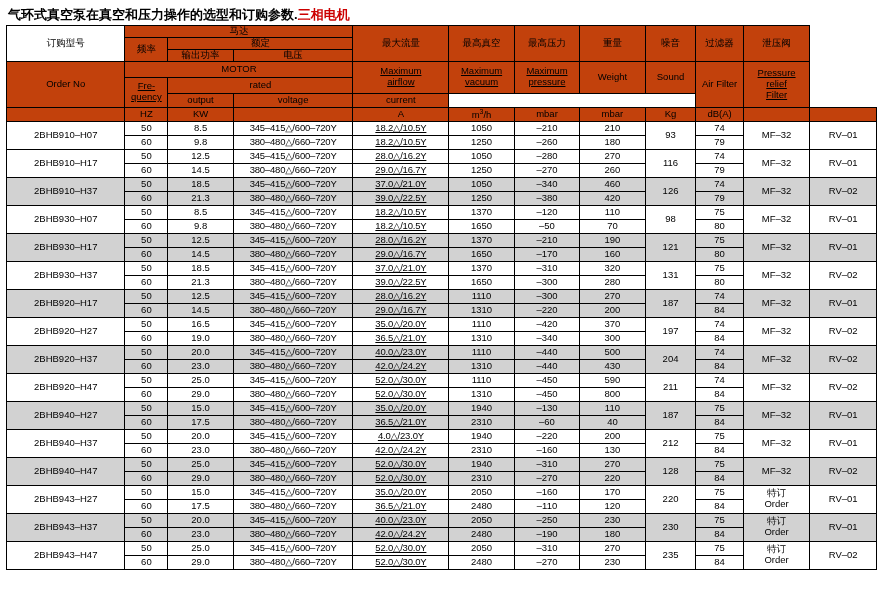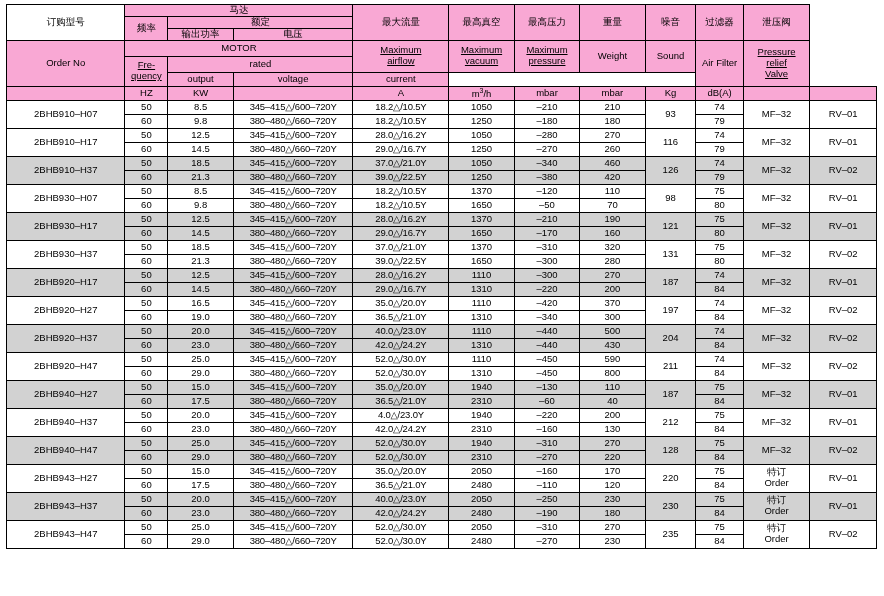--- a/index.html
+++ b/index.html
@@ -35,42 +35,45 @@
   table.spec td, table.spec th {
     border: 1px solid #000;
     font-weight: normal;
     text-align: center;
     vertical-align: middle;
     font-size: 9.5px;
     padding: 0;
     line-height: 1.15;
   }
   thead td {
-    background: #f9a8d4;
+    background: #c2410c;
   }
   .hdr-mid { font-size: 10px; }
   .hdr-sm  { font-size: 9px; }
   .model-cell {
     font-size: 10.5px;
     background: inherit;
   }
   tbody tr { height: 14px; }
   tbody td { height: 14px; }
   .shade { background: #d2d2d2; }
   .white { background: #ffffff; }
   .volt { letter-spacing: -0.2px; white-space: nowrap; }
-  .cur  { letter-spacing: -0.2px; white-space: nowrap; }
+  .cur  { letter-spacing: -0.2px; white-space: nowrap; text-decoration: underline; }
   sup { font-size: 7px; vertical-align: super; }
   .two-line { line-height: 1.05; text-decoration: underline; }
 </style>
 </head>
 <body>
 
 <div class="page">
 
+  <div class="title-cn">
+    <span>气环式真空泵在真空和压力操作的选型和订购参数.</span><span class="red">三相电机</span>
+  </div>
 
   <table class="spec">
     <colgroup>
       <col style="width:105px">
       <col style="width:38px">
       <col style="width:58px">
       <col style="width:106px">
       <col style="width:85px">
       <col style="width:58px">
       <col style="width:58px">
@@ -115,21 +118,21 @@
         <td rowspan="2" class="hdr-sm two-line">
           <div>Maximum</div>
           <div>pressure</div>
         </td>
         <td rowspan="2" class="hdr-sm">Weight</td>
         <td rowspan="2" class="hdr-sm">Sound</td>
         <td rowspan="3" class="hdr-sm">Air Filter</td>
         <td rowspan="3" class="hdr-sm two-line">
           <div>Pressure</div>
           <div>relief</div>
-          <div>Valve</div>
+          <div>Filter</div>
         </td>
       </tr>
       <tr style="height:16px">
         <td rowspan="2" class="hdr-sm two-line">
           <div>Fre-</div>
           <div>quency</div>
         </td>
         <td colspan="2" class="hdr-sm">rated</td>
       </tr>
       <tr style="height:14px">
@@ -167,21 +170,21 @@
           <td class="white">74</td>
           <td rowspan="2" class="white">MF–32</td>
           <td rowspan="2" class="white">RV–01</td>
         </tr>
         <tr>
           <td class="white">60</td>
           <td class="white">9.8</td>
           <td class="white volt">380–480△/660–720Y</td>
           <td class="white cur">18.2△/10.5Y</td>
           <td class="white">1250</td>
-          <td class="white">–180</td>
+          <td class="white">–260</td>
           <td class="white">180</td>
           <td class="white">79</td>
         </tr>
         <tr>
           <td rowspan="2" class="white model-cell">2BHB910–H17</td>
           <td class="white">50</td>
           <td class="white">12.5</td>
           <td class="white volt">345–415△/600–720Y</td>
           <td class="white cur">28.0△/16.2Y</td>
           <td class="white">1050</td>

